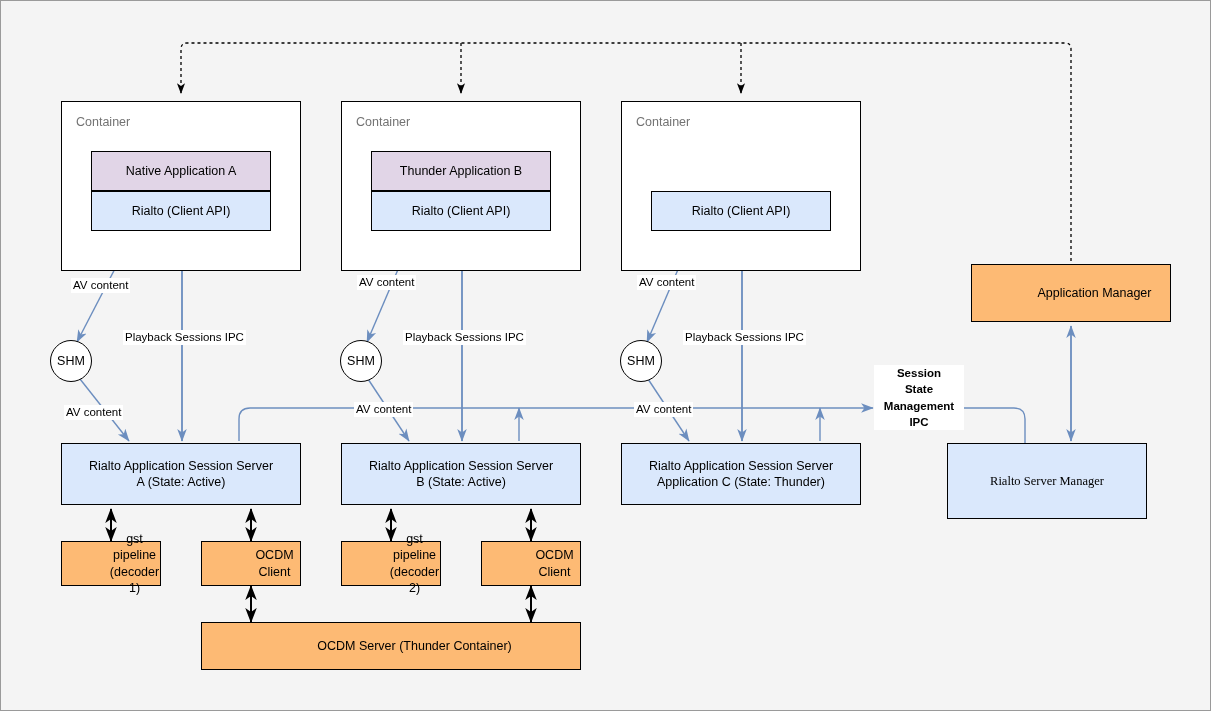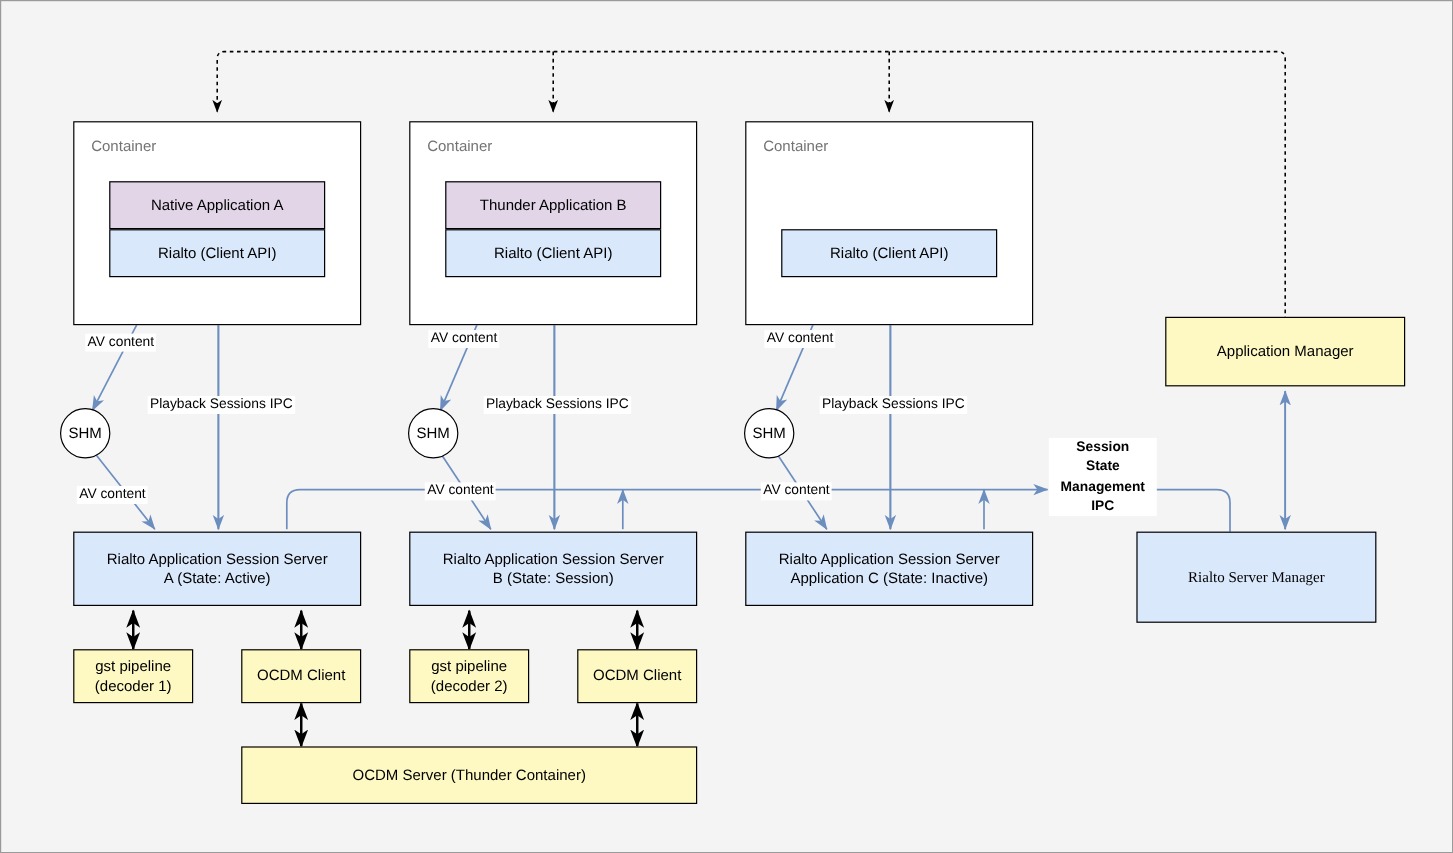--- a/index.html
+++ b/index.html
@@ -31,22 +31,23 @@
     box-sizing: border-box;
     display: flex;
     align-items: center;
     justify-content: center;
     text-align: center;
     font-size: 12.5px;
     line-height: 1.32;
     color: #000;
   }
   .box-plain {
-    background: #fef9c3;
-    border: 1.6px solid #000000;
+    background: #fdba74;
+    border: 1.6px solid #000000;
+    padding-left: 47px;
   }
   .box-blue {
     background: #dae8fc;
     border: 1.6px solid #000000;
   }
   .box-blue-thin {
     background: #dae8fc;
     border: 1.2px solid #000000;
   }
   .box-purple {
@@ -216,28 +217,28 @@
   <div class="node box-blue" style="left:60px; top:442px; width:240px; height:62px;">
     <div style="pointer-events:none;">
       <span>Rialto Application Session Server</span><br>
       <span>A (State: Active)</span>
     </div>
   </div>
 
   <div class="node box-blue" style="left:340px; top:442px; width:240px; height:62px;">
     <div style="pointer-events:none;">
       <span>Rialto Application Session Server</span><br>
-      <span>B (State: Session)</span>
+      <span>B (State: Active)</span>
     </div>
   </div>
 
   <div class="node box-blue" style="left:620px; top:442px; width:240px; height:62px;">
     <div style="pointer-events:none;">
       <span>Rialto Application Session Server</span><br>
-      <span>Application C (State: Inactive)</span>
+      <span>Application C (State: Thunder)</span>
     </div>
   </div>
 
   <div class="node box-plain" style="left:60px; top:540px; width:100px; height:45px;">
     <div style="pointer-events:none;">
       <span>gst pipeline</span><br>
       <span>(decoder 1)</span>
     </div>
   </div>
 

